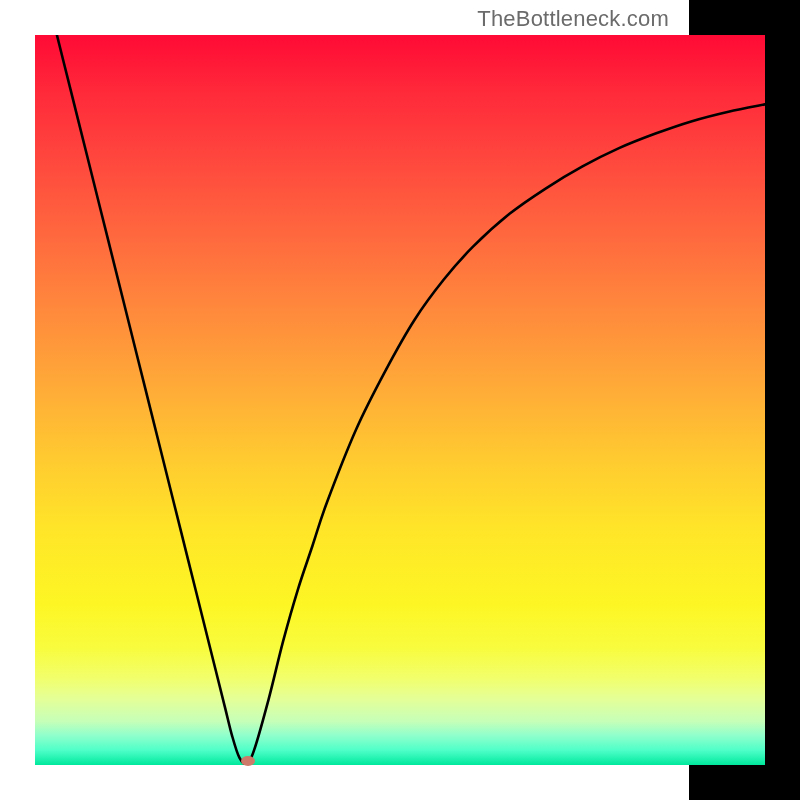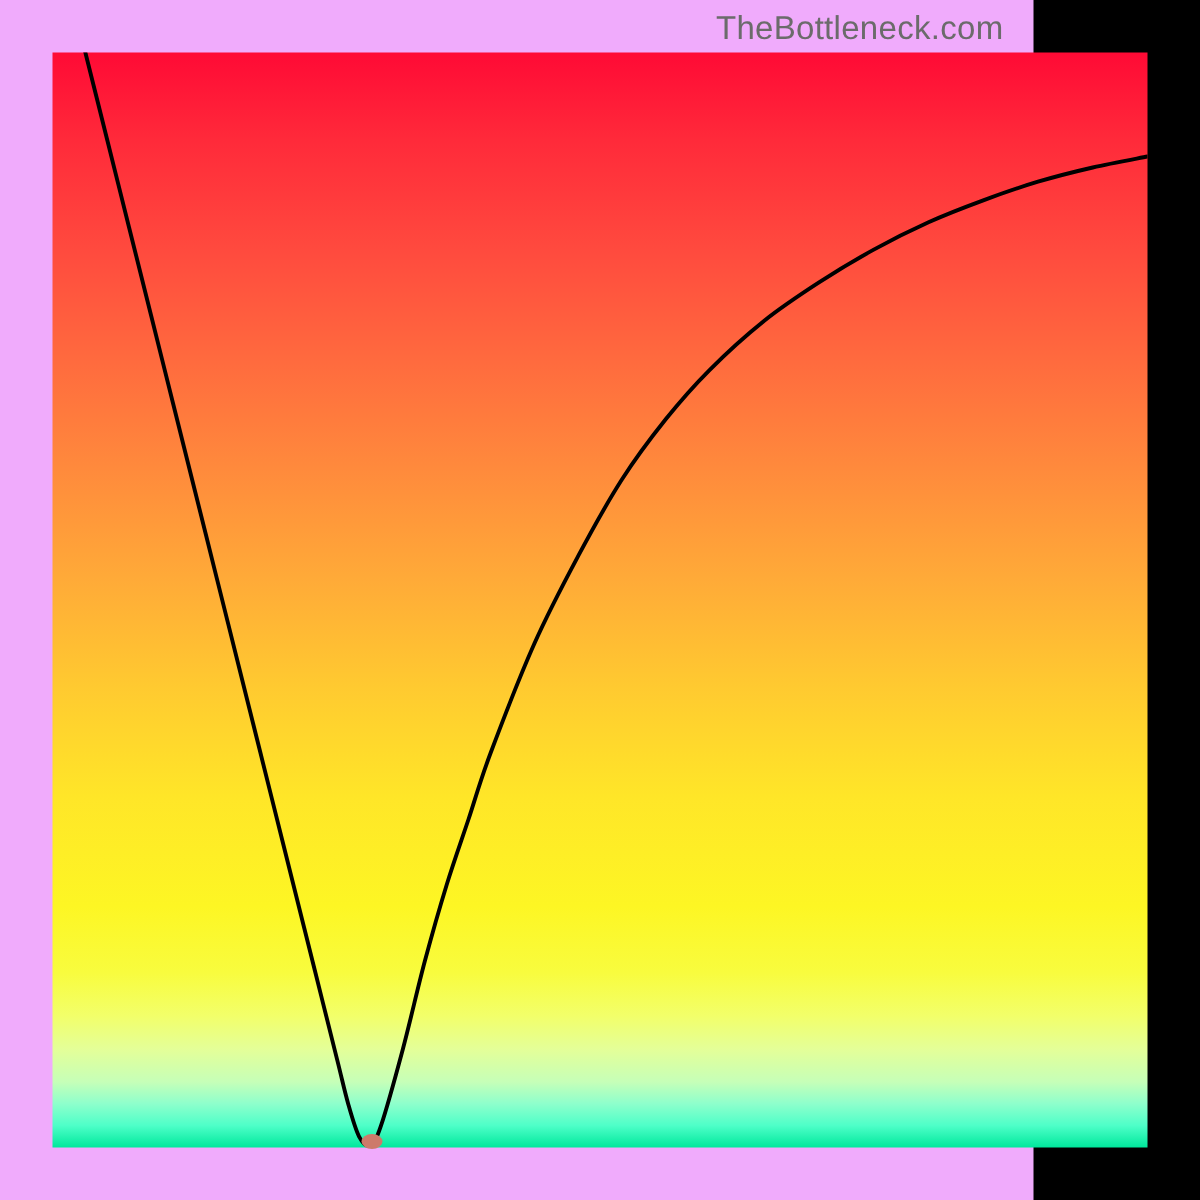--- a/index.html
+++ b/index.html
@@ -1,21 +1,21 @@
 <!DOCTYPE html>
 <html><head>
 <meta charset="utf-8">
 <style>
   * { margin: 0; padding: 0; box-sizing: border-box; }
   html, body { width: 800px; height: 800px; overflow: hidden; background: #000; }
   .chart-container {
     position: relative;
     width: 689px;
     height: 800px;
-    background: #f0abfc;
+    background: #ffffff;
   }
   .plot-area {
     position: absolute;
     left: 35px;
     top: 35px;
     width: 730px;
     height: 730px;
     background: linear-gradient(to bottom,
       #ff0a35 0%,
       #ff2a3a 8%,

